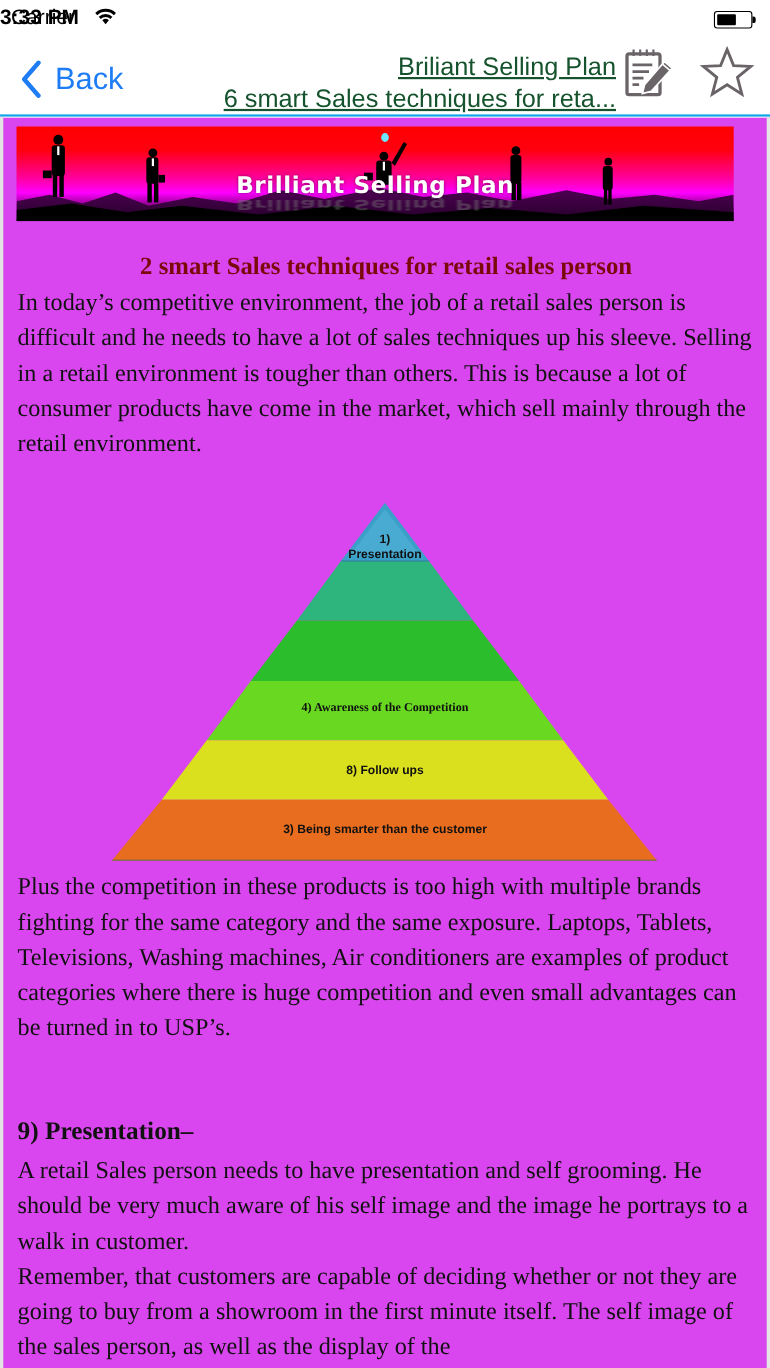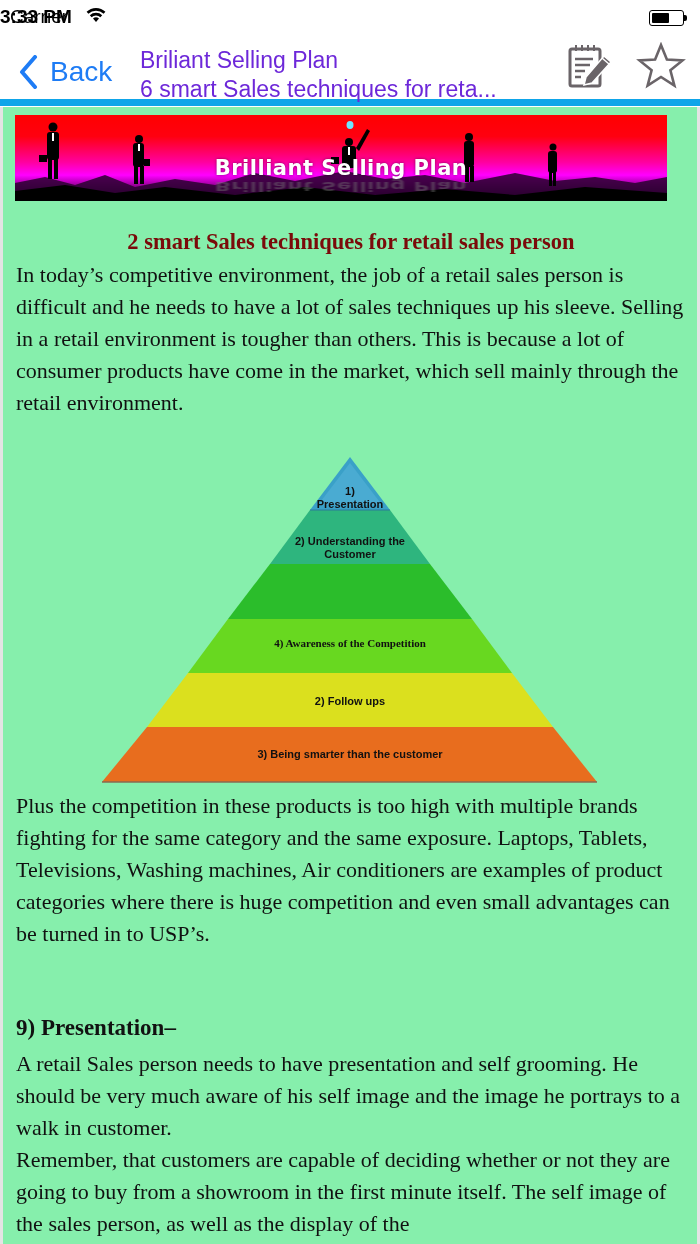--- a/index.html
+++ b/index.html
@@ -10,31 +10,31 @@
   .status-bar { position: absolute; left: 0; top: 0; width: 564px; height: 36px; }
   .status-carrier { position: absolute; left: 10px; top: 6px; font-size: 19px; color: #000; }
   .status-wifi { position: absolute; left: 86px; top: 7px; width: 20px; height: 16px; }
   .status-time { position: absolute; left: 0; right: 0; top: 6px; text-align: left; font-size: 19px; font-weight: bold; color: #000; }
   .battery { position: absolute; left: 649px; top: 10px; width: 38px; height: 16px; }
   .battery-body { position: absolute; left: 0; top: 0; width: 35px; height: 16px; border: 1.5px solid #000; border-radius: 3px; background: #fff; }
   .battery-fill { position: absolute; left: 1.5px; top: 1.5px; width: 17px; height: 10px; background: #000; border-radius: 1px; }
   .battery-tip { position: absolute; left: 35px; top: 5px; width: 3px; height: 6px; background: #000; border-radius: 0 2px 2px 0; }
 
   
-  .nav-bar { position: absolute; left: 0; top: 36px; width: 700px; height: 70px; background: #fff; border-bottom: 7px solid #0ea5e9; }
+  .nav-bar { position: absolute; left: 0; top: 36px; width: 700px; height: 70px; background: #fff; border-bottom: 2px solid #0ea5e9; }
   .back-button { position: absolute; left: 18px; top: 16px; height: 40px; display: flex; align-items: center; cursor: pointer; }
   .back-chevron { width: 20px; height: 34px; }
   .back-label { color: #1e7cf5; font-size: 28px; margin-left: 12px; }
-  .nav-title { position: absolute; left: 140px; width: 420px; top: 10px; text-align: left; color: #6d28d9; font-size: 23px; line-height: 29px; }
+  .nav-title { position: absolute; left: 140px; width: 420px; top: 10px; text-align: right; color: #14532d; font-size: 23px; line-height: 29px; text-decoration: underline; }
   .nav-title div { white-space: nowrap; overflow: hidden; text-overflow: ellipsis; }
   .notes-button { position: absolute; left: 566px; top: 6px; width: 48px; height: 48px; cursor: pointer; }
   .star-button { position: absolute; left: 636px; top: 6px; width: 50px; height: 48px; cursor: pointer; }
 
   
-  .content { position: absolute; left: 0; top: 107px; width: 700px; height: 1137px; background: #86efac; }
+  .content { position: absolute; left: 0; top: 107px; width: 700px; height: 1137px; background: #d946ef; }
   .edge-left { position: absolute; left: 0; top: 0; width: 3px; height: 100%; background: #e4e4e4; }
   .edge-right { position: absolute; right: 0; top: 0; width: 3px; height: 100%; background: #e4e4e4; }
 
   
   .banner { position: absolute; left: 15px; top: 8px; width: 652px; height: 86px; overflow: hidden;
     background: linear-gradient(to bottom, #ff0000 0%, #ff0010 25%, #ff00a0 55%, #ff00ff 70%, #aa00aa 80%, #000000 100%); }
   .banner svg { position: absolute; left: 0; top: 0; }
   .banner-text { position: absolute; left: 0; right: 0; top: 41px; text-align: center; color: #fff; font-family: "DejaVu Sans", sans-serif; font-weight: bold; font-size: 21px; letter-spacing: 0.5px; text-shadow: 0 0 3px rgba(0,0,0,0.5); }
   .banner-reflection { position: absolute; left: 0; right: 0; top: 59px; text-align: center; color: rgba(120,120,120,0.45); font-family: "DejaVu Sans", sans-serif; font-weight: bold; font-size: 21px; transform: scaleY(-0.6); letter-spacing: 0.5px; filter: blur(1px); }
 
@@ -167,19 +167,17 @@
       <polygon points="210,53 290,53 330,107 170,107" fill="#2eb57e"></polygon>
       <polygon points="170,107 330,107 372,162 128,162" fill="#2bbd2b"></polygon>
       <polygon points="128,162 372,162 412,216 88,216" fill="#68d820"></polygon>
       <polygon points="88,216 412,216 453,270 47,270" fill="#dbe01e"></polygon>
       <polygon points="47,270 453,270 497,325 2,325" fill="#e86d1e"></polygon>
       <line x1="2" y1="325" x2="497" y2="325" stroke="#8a6a50" stroke-width="1.5"></line>
       <line x1="210" y1="53" x2="290" y2="53" stroke="#2a7a9a" stroke-width="1"></line>
     </svg>
     <div class="pyr-label" style="top:28px;"><span style="white-space:pre-line;">1)
 Presentation</span></div>
-    <div class="pyr-label" style="top:78px;"><span style="white-space:pre-line;">2) Understanding the
-Customer</span></div>
     <div class="pyr-label" style="top:180px;font-family:Liberation Serif, serif;"><span>4) Awareness of the Competition</span></div>
-    <div class="pyr-label" style="top:238px;"><span>2) Follow ups</span></div>
+    <div class="pyr-label" style="top:238px;"><span>8) Follow ups</span></div>
     <div class="pyr-label" style="top:291px;"><span>3) Being smarter than the customer</span></div>
   </div>
 </div>
 
 </body></html>

